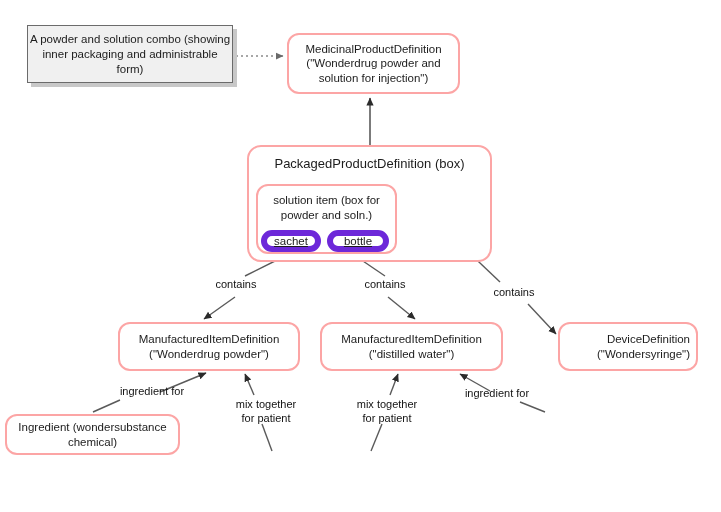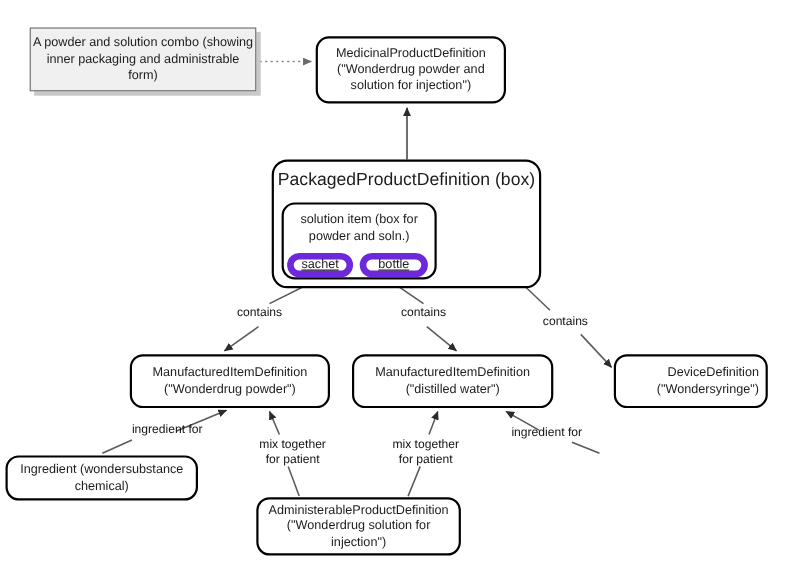--- a/index.html
+++ b/index.html
@@ -3,21 +3,21 @@
 <meta charset="utf-8">
 <style>
   html,body{margin:0;padding:0;background:#ffffff;}
   body{font-family:"Liberation Sans","DejaVu Sans",sans-serif;}
   #canvas{position:relative;width:721px;height:512px;overflow:hidden;background:#fff;margin-top:14px;}
   svg.edges{position:absolute;left:0;top:0;width:721px;height:512px;pointer-events:none;}
 
   .node{
     position:absolute;
     box-sizing:border-box;
-    border:2px solid #000000;
+    border:2px solid #fca5a5;
     border-radius:12px;
     background:#ffffff;
     display:flex;
     align-items:center;
     justify-content:center;
     text-align:center;
     color:#1c1c1c;
     font-size:11.5px;
     line-height:14.5px;
     padding:2px 6px;
@@ -34,21 +34,21 @@
     align-items:center;
     justify-content:center;
     text-align:center;
     font-size:11.5px;
     line-height:15px;
     color:#1c1c1c;
     border-radius:0;
   }
 
   .pkg-outer{border-radius:14px;align-items:flex-start;}
-  .pkg-title{position:absolute;left:0;right:0;top:10px;text-align:center;font-size:16px;color:#1c1c1c;}
+  .pkg-title{position:absolute;left:0;right:0;top:10px;text-align:center;font-size:13px;color:#1c1c1c;}
   .inner-item{border-radius:12px;align-items:flex-start;}
   .inner-item .lbl{padding-top:5px;}
   .chip{font-size:11.5px;border-radius:11px;border:6px solid #6d28d9;text-decoration:underline;}
 
   .edge-label{
     position:absolute;
     font-size:11px;
     line-height:13.5px;
     color:#121212;
     text-align:center;
@@ -139,25 +139,20 @@
   <div class="node" style="left:558px;top:308px;width:140px;height:49px;text-align:right;">
     <span class="lbl">DeviceDefinition
 ("Wondersyringe")</span>
   </div>
 
   <div class="node" style="left:5px;top:400px;width:175px;height:41px;">
     <span class="lbl">Ingredient (wondersubstance
 chemical)</span>
   </div>
 
-  <div class="node" style="left:233px;top:438px;width:186px;height:53px;">
-    <span class="lbl">AdministerableProductDefinition
-("Wonderdrug solution for
-injection")</span>
-  </div>
 
 
   <div class="edge-label" style="left:196px;top:264px;width:80px;">contains</div>
 
   <div class="edge-label" style="left:345px;top:264px;width:80px;">contains</div>
 
   <div class="edge-label" style="left:474px;top:272px;width:80px;">contains</div>
 
   <div class="edge-label" style="left:107px;top:371px;width:90px;">ingredient for</div>
 

